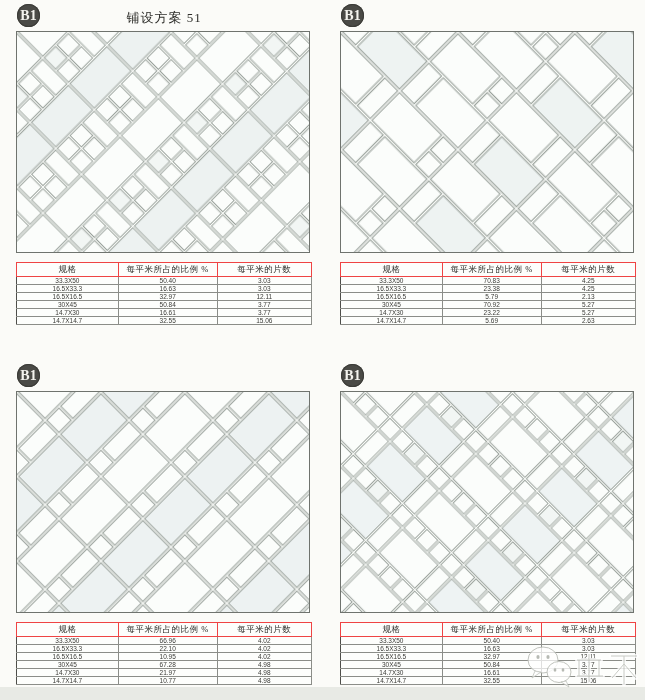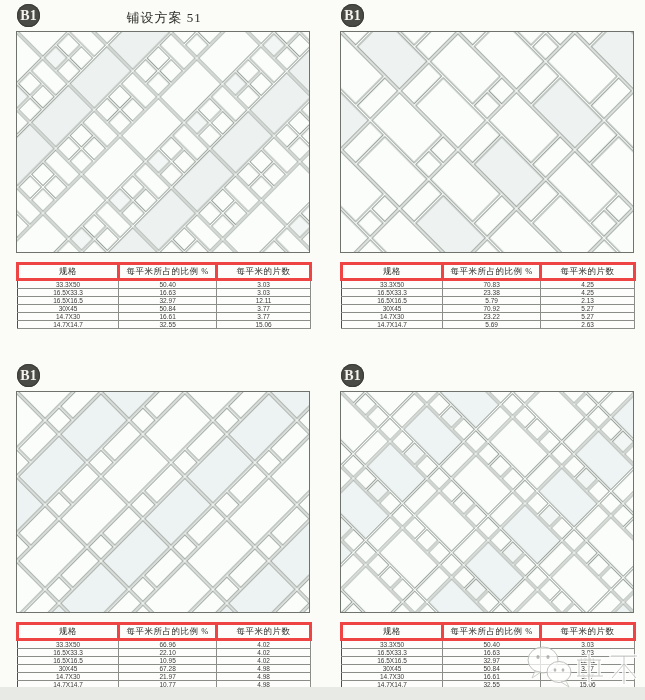--- a/index.html
+++ b/index.html
@@ -23,21 +23,21 @@
   .frame{
     position:absolute;left:8px;top:27px;width:294px;height:222px;
     border:1px solid #6f736e;background:#fafcf9;box-sizing:border-box;
   }
   .frame svg{display:block;width:100%;height:100%;}
   table.spec{
     position:absolute;left:8px;top:258px;width:296px;border-collapse:collapse;
     table-layout:fixed;background:#fdfefc;
   }
   table.spec th{
-    border:3px solid #ef4444;font-size:8.5px;font-weight:normal;color:#2b2b27;
+    border:1px solid #ef4444;font-size:8.5px;font-weight:normal;color:#2b2b27;
     height:13px;padding:0;letter-spacing:0.5px;
   }
   table.spec td{
     border:1px solid #8b8d88;border-left:1px solid #4e4e4a;
     font-size:6.5px;color:#3a3a36;height:7px;line-height:7px;
     padding:0;text-align:center;font-family:"Liberation Sans","DejaVu Sans",sans-serif;
   }
   table.spec tr td:first-child{border-left:1px solid #4e4e4a;}
   table.spec{border:1px solid #4e4e4a;}
   table.spec col.c1{width:34.5%;} table.spec col.c2{width:33.5%;} table.spec col.c3{width:32%;}

